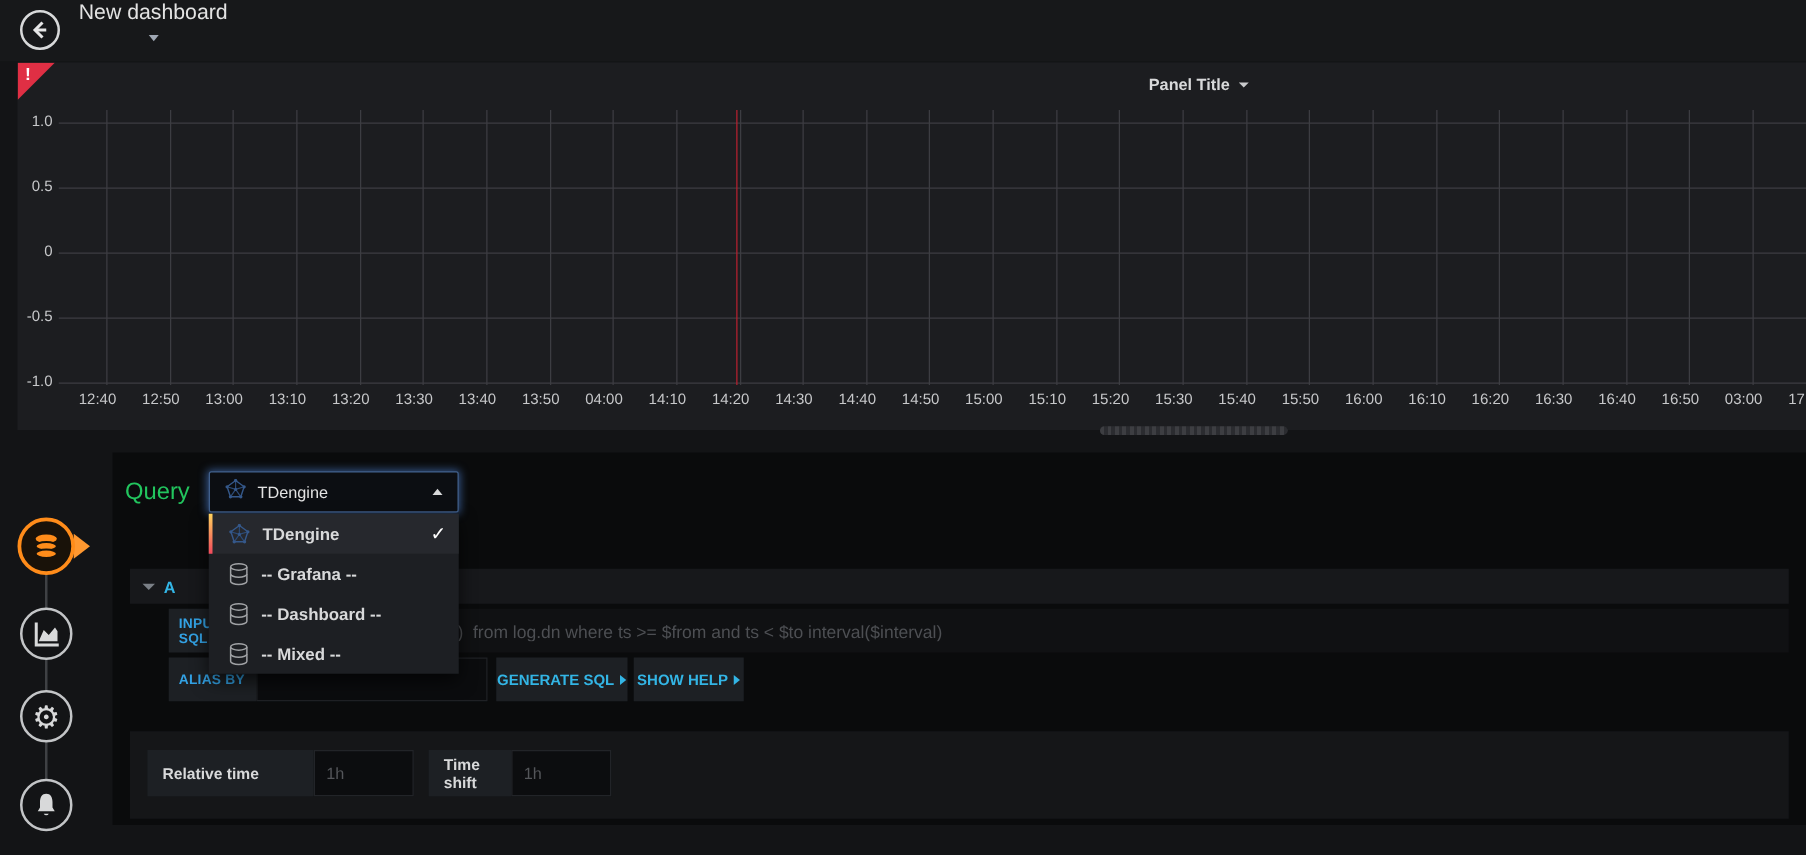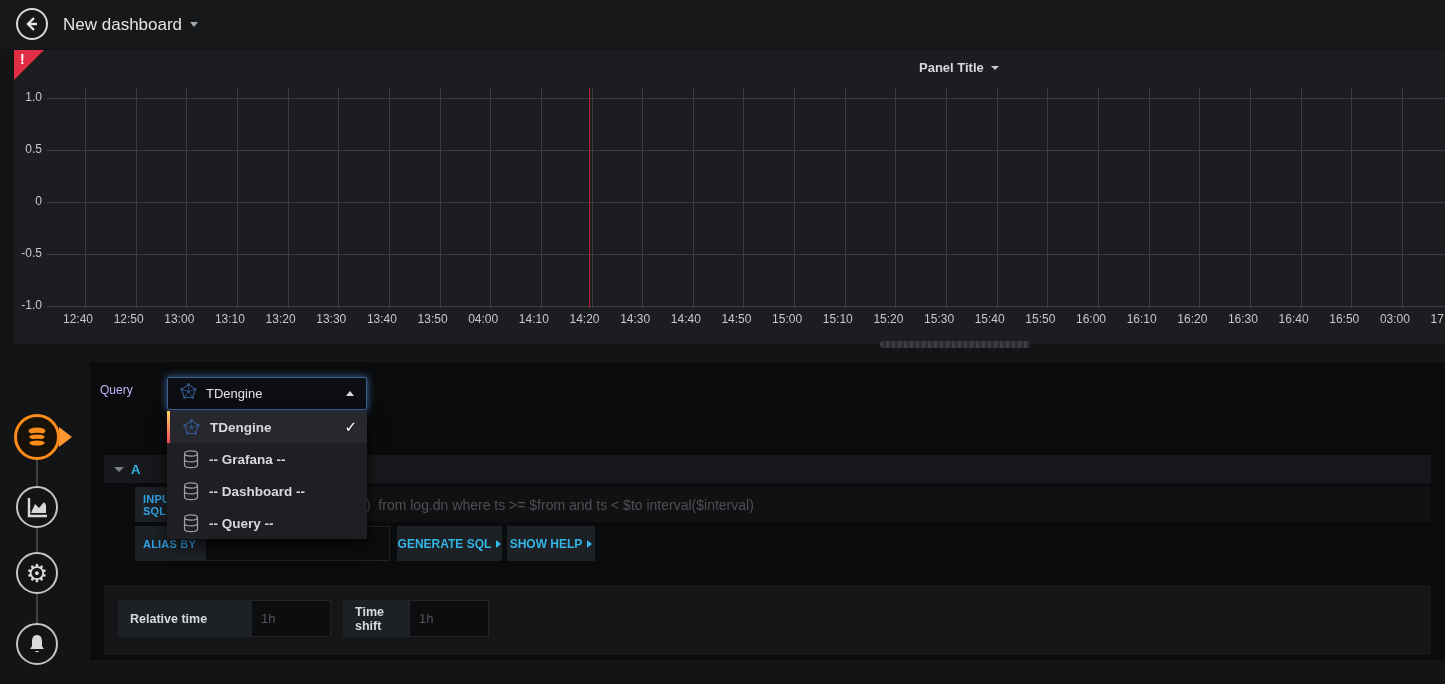--- a/index.html
+++ b/index.html
@@ -6,21 +6,21 @@
   html,body { width:1445px; height:684px; }
   body {
     position:relative; overflow:hidden;
     background:#131416;
     font-family:"Liberation Sans","DejaVu Sans",sans-serif;
     color:#d8d9da;
   }
   
   .navbar { position:absolute; left:0; top:0; width:1445px; height:49px; background:#17181a; display:flex; align-items:center; }
   .back-btn { position:absolute; left:16px; top:8px; width:32px; height:32px; border:2px solid #d8d9da; border-radius:50%; display:flex; align-items:center; justify-content:center; cursor:pointer; }
-  .nav-title { position:absolute; left:63px; top:0; height:49px; display:flex; align-items:center; gap:8px; font-size:17px; font-weight:500; color:#e3e3e3; cursor:pointer; }
+  .nav-title { position:absolute; left:63px; top:0; height:49px; display:flex; align-items:center; gap:8px; font-size:17px; font-weight:500; color:#e3e3e3; cursor:pointer;flex-direction:column; }
   .caret-down { width:0; height:0; border-left:5px solid transparent; border-right:5px solid transparent; border-top:5px solid #9fa7b3; display:inline-block; }
   .caret-up { width:0; height:0; border-left:5px solid transparent; border-right:5px solid transparent; border-bottom:5px solid #d8d9da; display:inline-block; }
 
   
   .panel { position:absolute; left:14px; top:50px; width:1431px; height:294px; background:#1c1d20; overflow:hidden; }
   .corner-error { position:absolute; left:0; top:0; width:30px; height:30px; background:#e02f44; clip-path:polygon(0 0,100% 0,0 100%); }
   .corner-error span { position:absolute; left:6px; top:1px; color:#fff; font-weight:bold; font-size:14px; }
   .panel-title { position:absolute; left:905px; top:10px; display:flex; align-items:center; gap:7px; font-size:13px; font-weight:bold; color:#d8d9da; cursor:pointer; }
   .panel-title .caret-down { border-top-color:#c9cacc; border-left-width:4px; border-right-width:4px; border-top-width:4px; }
   .hgrid { position:absolute; left:33px; right:0; height:1px; background:#3c3d42; }
@@ -37,21 +37,21 @@
 
   
   .tab-connector { position:absolute; left:36px; top:437px; width:2px; height:207px; background:#3f4144; }
   .side-tab { position:absolute; border-radius:50%; background:#131416; display:flex; align-items:center; justify-content:center; cursor:pointer; z-index:3; }
   .tab-plain { width:42px; height:42px; border:2px solid #c3c5c7; }
   .tab-active { left:14px; top:414px; width:46px; height:46px; border:3px solid #ff8c1a; background:#191209; }
   .tab-tail { position:absolute; left:59px; top:427px; width:0; height:0; border-top:10px solid transparent; border-bottom:10px solid transparent; border-left:13px solid #ff9830; z-index:2; }
   .gear-glyph { font-family:"DejaVu Sans",sans-serif; font-size:25px; color:#d8d9da; line-height:1; }
 
   
-  .query-label { position:absolute; left:100px; top:383px; font-size:12px; color:#c4b5fd; }
+  .query-label { position:absolute; left:100px; top:383px; font-size:19px; color:#22c55e; }
   .ds-select { position:absolute; left:167px; top:377px; width:200px; height:33px; background:#0c0e12;
     border:1px solid #41608c; border-radius:2px; box-shadow:0 0 7px 1px rgba(87,148,242,.55);
     display:flex; align-items:center; gap:9px; padding:0 12px; cursor:pointer; z-index:5; }
   .ds-select .lbl { font-size:13px; font-weight:500; color:#e3e3e3; flex:1; }
   .ds-menu { position:absolute; left:167px; top:411px; width:200px; background:#1d1f23; box-shadow:0 6px 14px rgba(0,0,0,.7); z-index:6; }
   .ds-item { position:relative; height:32px; display:flex; align-items:center; gap:10px; padding:0 10px 0 16px; font-size:13.5px; font-weight:600; color:#d8d9da; cursor:pointer; }
   .ds-item.selected { background:#26282d; }
   .ds-item.selected::before { content:""; position:absolute; left:0; top:0; bottom:0; width:3px; background:linear-gradient(180deg,#ffd35c,#f2495c); }
   .ds-item .check { margin-left:auto; font-weight:bold; font-size:15px; color:#fff; }
 
@@ -258,21 +258,21 @@
       <span>-- Dashboard --</span>
     </div>
     <div class="ds-item">
       <span style="display: flex;">
         <svg width="16" height="19" viewBox="0 0 16 19">
           <ellipse cx="8" cy="3.5" rx="6.5" ry="2.6" fill="none" stroke="#9fa1a4" stroke-width="1.2"></ellipse>
           <path d="M1.5 3.5 V15 a6.5 2.6 0 0 0 13 0 V3.5" fill="none" stroke="#9fa1a4" stroke-width="1.2"></path>
           <path d="M1.5 9.2 a6.5 2.6 0 0 0 13 0" fill="none" stroke="#9fa1a4" stroke-width="1.2"></path>
         </svg>
       </span>
-      <span>-- Query --</span>
+      <span>-- Mixed --</span>
     </div>
   </div>
 
 <div class="rowa-bar">
   <span class="rowa-caret"></span>
   <span class="rowa-letter">A</span>
 </div>
 
 <div class="field-label sql-label">INPUT SQL</div>
 <input class="sql-input" type="text" placeholder="select avg(mem_system)  from log.dn where ts &gt;= $from and ts &lt; $to interval($interval)" style="">

